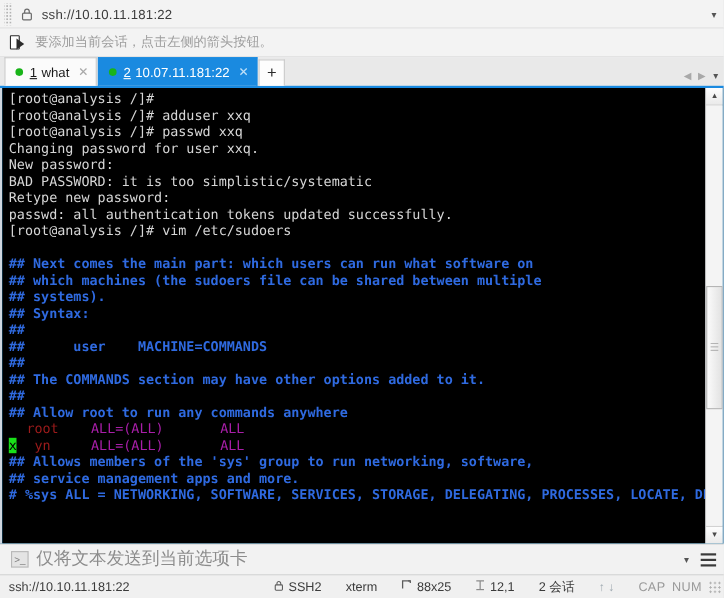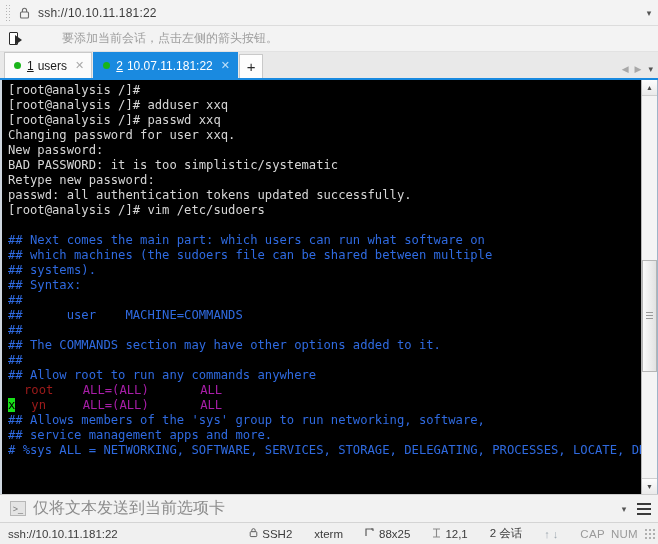--- a/index.html
+++ b/index.html
@@ -86,21 +86,20 @@
     position: absolute; left: 7px; top: 5px;
     width: 0; height: 0;
     border-left: 7px solid #2b2b2b;
     border-top: 5px solid transparent;
     border-bottom: 5px solid transparent;
   }
   .hintbar .hint-text {
     font-size: 12px;
     color: #9d9d9d;
     white-space: nowrap;
-    margin-left: 30px;
   }
 
   
   .tabstrip {
     height: 28px;
     background: #e9e9e9;
     display: flex;
     align-items: flex-end;
     padding-left: 4px;
     position: relative;
@@ -185,21 +184,21 @@
     padding: 3px 0 0 6px;
     font-family: "DejaVu Sans Mono", monospace;
     font-size: 12.2px;
     line-height: 15px;
     color: #cfcfcf;
     overflow: hidden;
     white-space: pre;
   }
   .term .ln { height: 15px; white-space: pre; }
   .c-white  { color: #d6d6d6; }
-  .c-blue   { color: #2f6ae0; }
+  .c-blue   { color: #2f6ae0; font-weight: bold; }
   .c-red    { color: #9e1b1b; margin-left: 16px; }
   .c-magenta{ color: #a81ea8; }
   .cursor {
     background: #19e019;
     color: #000000;
   }
 
   
   .vscroll {
     width: 16px;
@@ -323,21 +322,21 @@
       <span class="pg"></span>
         <span class="ar"></span>
     </span>
     <span class="hint-text">要添加当前会话，点击左侧的箭头按钮。</span>
   </div>
 
   <div class="tabstrip">
     <div class="tab">
       <span class="dot"></span>
       <span class="num">1</span>
-      <span>users</span>
+      <span>what</span>
       <span class="closex">✕</span>
     </div>
     <div class="tab active">
       <span class="dot"></span>
       <span class="num">2</span>
       <span>10.07.11.181:22</span>
       <span class="closex">✕</span>
     </div>
     <div class="tab-new">+</div>
     <div class="spacer"></div>

